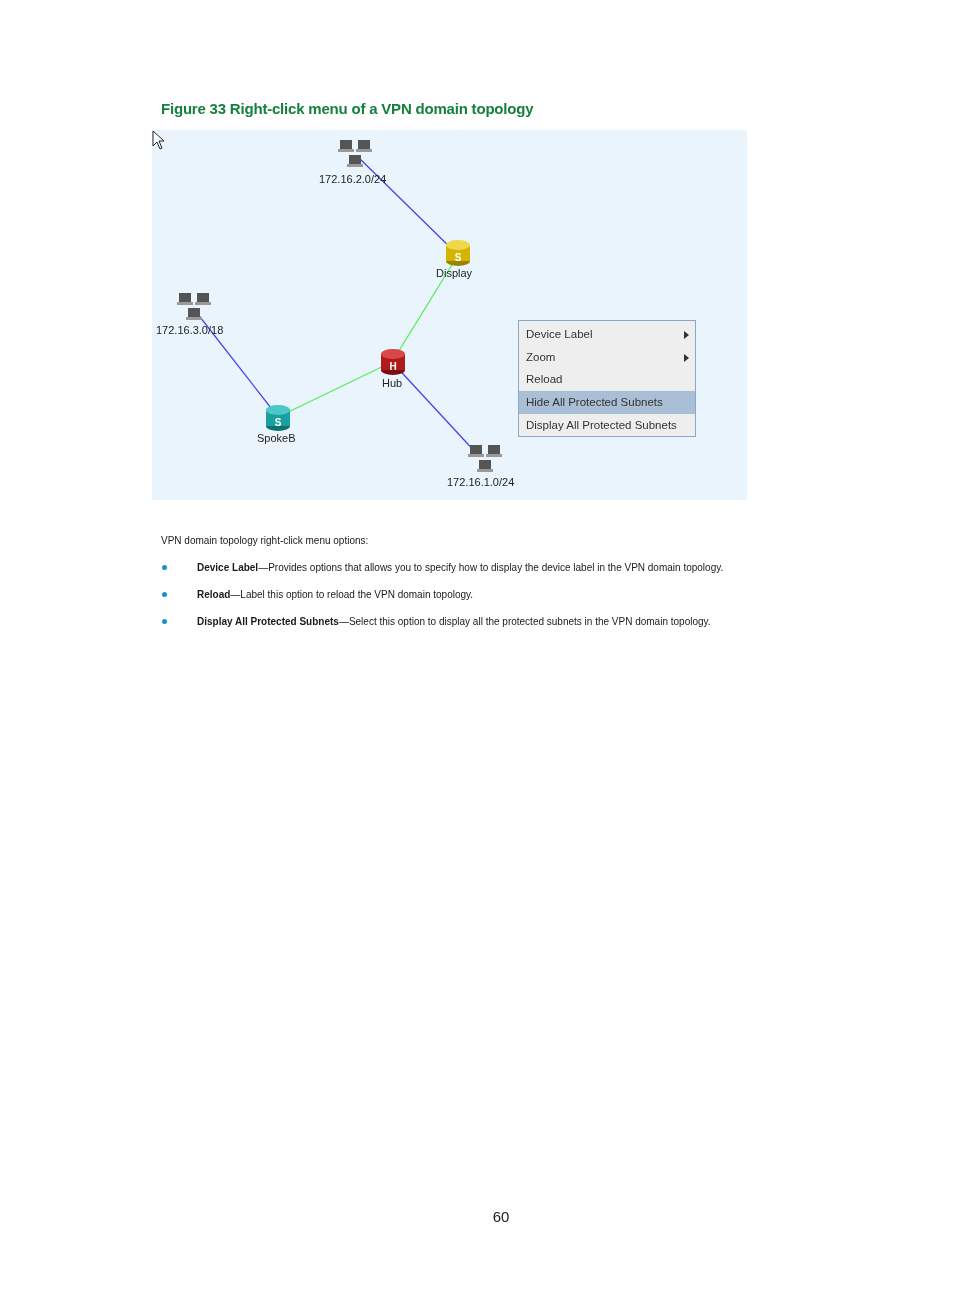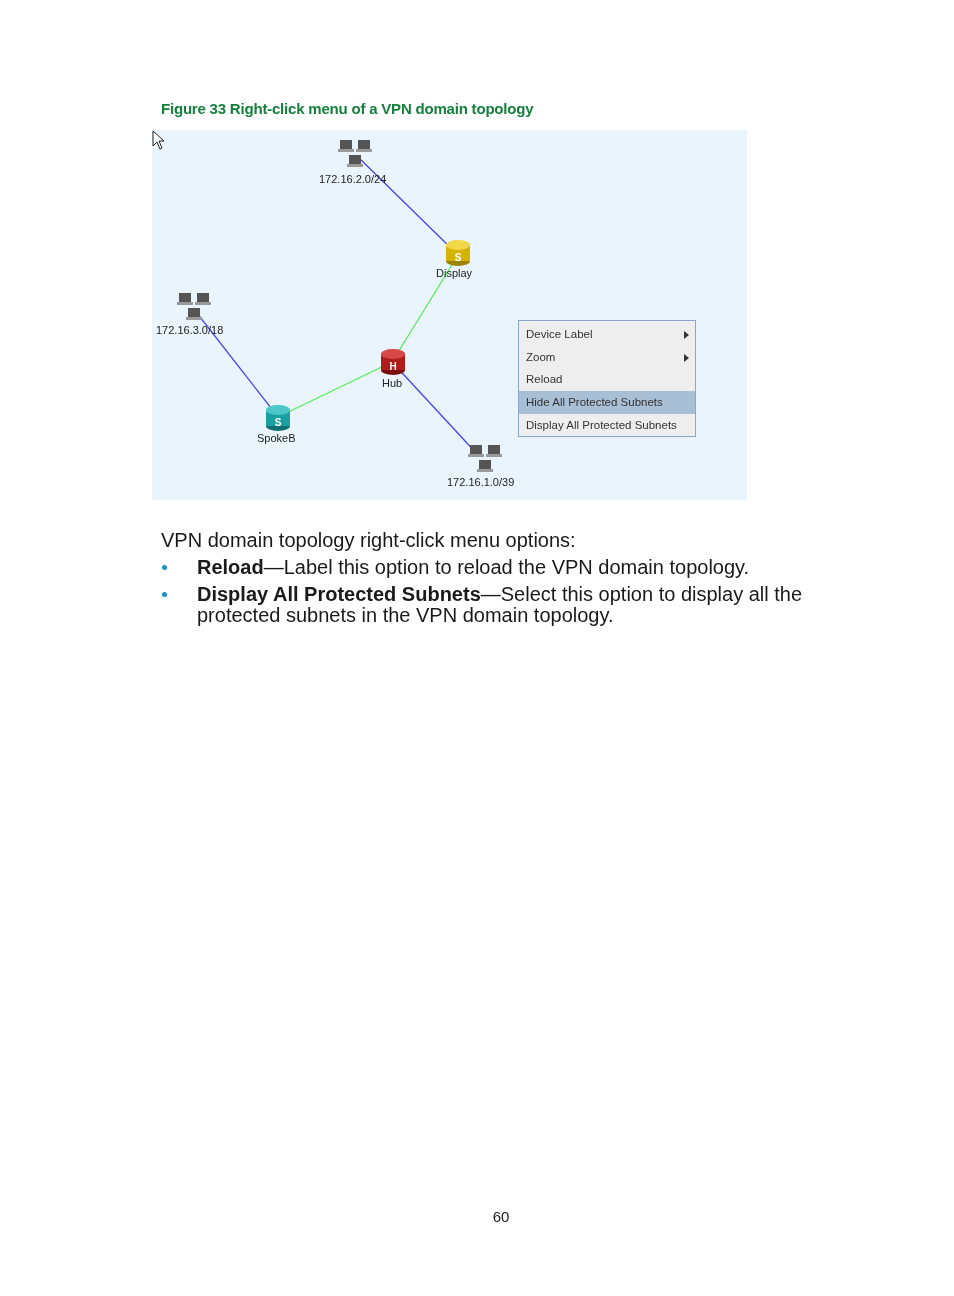--- a/index.html
+++ b/index.html
@@ -11,21 +11,21 @@
   .figure svg { position:absolute; left:0; top:0; }
   .node-label { position:absolute; font-size:11px; color:#222; white-space:nowrap; }
   .subnet-icon { position:absolute; width:42px; height:32px; }
   .ctx-menu { position:absolute; left:366px; top:190px; width:178px; height:117px;
               background:#eeeeee; border:1px solid #8aa6c8; box-sizing:border-box; padding-top:2px; }
   .ctx-item { position:relative; height:22.7px; line-height:22.7px; padding-left:7px; font-size:11.5px; color:#333; }
   .ctx-item.hl { background:#a9bfd6; }
   .ctx-arrow { position:absolute; right:6px; top:8px; width:0; height:0;
                border-top:4px solid transparent; border-bottom:4px solid transparent; border-left:5px solid #333; }
   .cursor { position:absolute; left:522px; top:268px; }
-  .text-block { position:absolute; left:161px; top:530px; width:710px; font-size:20px; line-height:21px; color:#1a1a1a; }
+  .text-block { position:absolute; left:161px; top:530px; width:710px; font-size:10px; line-height:21px; color:#1a1a1a; }
   .intro { margin:0 0 6px 0; }
   ul.opts { list-style:none; margin:0; padding:0; }
   ul.opts li { position:relative; padding-left:36px; margin-bottom:6px; }
   ul.opts li .bullet { position:absolute; left:1px; top:8px; width:5px; height:5px; border-radius:50%; background:#1a8fc9; }
   ul.opts li b { font-weight:bold; }
   .page-num { position:absolute; left:0; width:954px; top:1208px; text-align:center; font-size:15px; color:#222;padding-left:24px; }
 </style>
 </head>
 <body>
 
@@ -67,21 +67,21 @@
   <svg class="subnet-icon" style="left:315px;top:313px">
     <g fill="#555">
         <rect x="3" y="2" width="12" height="9"></rect>
         <rect x="1" y="11" width="16" height="3" fill="#999"></rect>
     <rect x="21" y="2" width="12" height="9"></rect>
         <rect x="19" y="11" width="16" height="3" fill="#999"></rect>
     <rect x="12" y="17" width="12" height="9"></rect>
         <rect x="10" y="26" width="16" height="3" fill="#999"></rect>
       </g>
   </svg>
-  <div class="node-label" style="left:295px;top:346px">172.16.1.0/39</div>
+  <div class="node-label" style="left:295px;top:346px">172.16.1.0/24</div>
 
   <svg style="position:absolute;left:293px;top:109px" width="26" height="28">
     <ellipse cx="13" cy="22" rx="12" ry="5" fill="#9c8400"></ellipse>
     <rect x="1" y="6" width="24" height="16" fill="#d4b400"></rect>
     <ellipse cx="13" cy="6" rx="12" ry="5" fill="#f0d84a"></ellipse>
     <text x="13" y="22" font-size="10" font-weight="bold" fill="#fff" text-anchor="middle" font-family="Liberation Sans, sans-serif">S</text>
   </svg>
   <div class="node-label" style="left:284px;top:137px">Display</div>
 
   <svg style="position:absolute;left:228px;top:218px" width="26" height="28">
@@ -121,18 +121,19 @@
   </div>
 
   <svg class="cursor" width="14" height="22">
     <path d="M1 1 L1 16 L5 12 L8 19 L10 18 L7 11 L12 11 Z" fill="#fff" stroke="#222" stroke-width="1"></path>
   </svg>
 </div>
 
 <div class="text-block">
   <p class="intro">VPN domain topology right-click menu options:</p>
   <ul class="opts">
+    <li><span class="bullet"></span><b>Device Label</b><span>—Provides options that allows you to specify how to display the device label in the VPN domain topology.</span></li>
     <li><span class="bullet"></span><b>Reload</b><span>—Label this option to reload the VPN domain topology.</span></li>
     <li><span class="bullet"></span><b>Display All Protected Subnets</b><span>—Select this option to display all the protected subnets in the VPN domain topology.</span></li>
   </ul>
 </div>
 
 <div class="page-num">60</div>
 
 </body></html>

